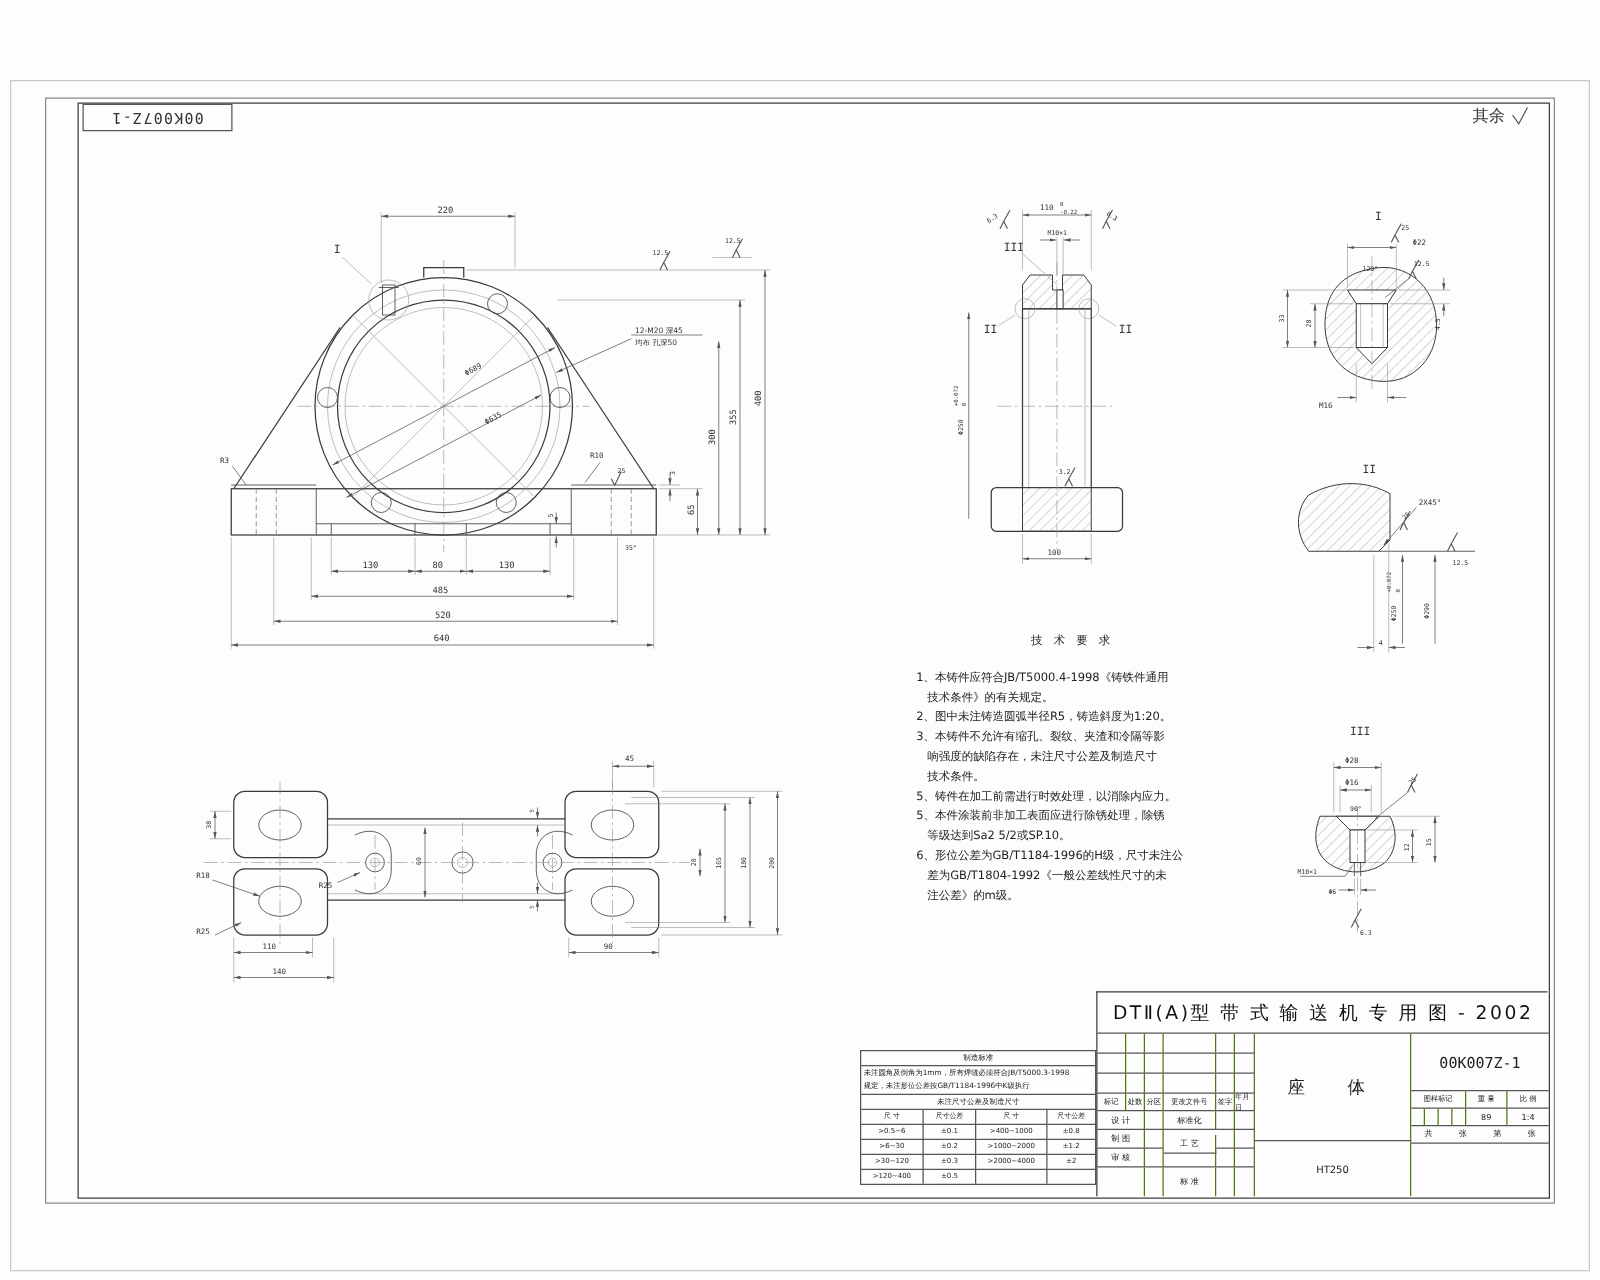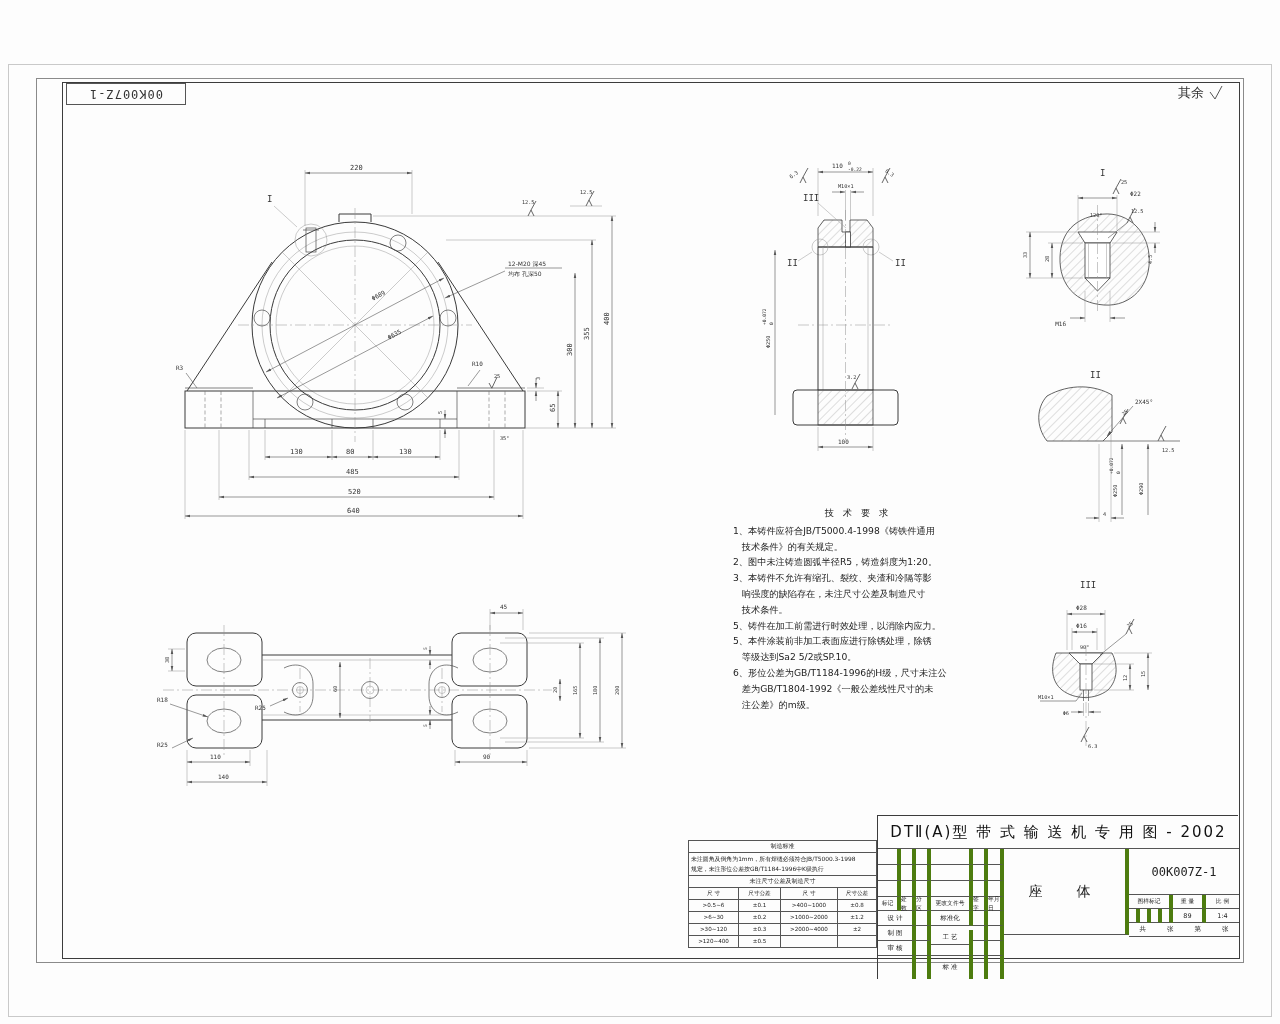--- a/index.html
+++ b/index.html
@@ -22,33 +22,33 @@
   .cl{stroke:#909090;stroke-width:.5;fill:none;stroke-dasharray:11 3 2 3;}
   .hd{stroke:#777;stroke-width:.6;fill:none;stroke-dasharray:4 2.5;}
   .dim{stroke:#555;stroke-width:.6;fill:none;marker-start:url(#as);marker-end:url(#ae);}
   .ldr{stroke:#555;stroke-width:.6;fill:none;}
   .ext{stroke:#8a8a8a;stroke-width:.45;fill:none;}
   .fin{stroke:#555;stroke-width:.9;fill:none;}
   .hat{fill:url(#h);stroke:#3c3c3c;stroke-width:.8;}
   .wh{fill:#fff;stroke:#3a3a3a;stroke-width:.8;}
   
   .tech{left:733px;top:505px;width:250px;font-size:9.2px;line-height:15.8px;color:#222;}
-  .tech .title{text-align:center;letter-spacing:3px;margin-bottom:2px;}
+  .tech .title{text-align:center;letter-spacing:3px;margin-bottom:14px;}
   .tech .ln{white-space:pre;}
   
   .mfg{left:688px;top:840px;width:189px;border:1px solid #555;font-size:6px;color:#222;box-sizing:border-box;}
   .mfg .trow{border-bottom:1px solid #555;text-align:center;padding:1px 0;}
   .mfg .note{border-bottom:1px solid #555;padding:1px 2px;font-size:5.9px;line-height:10px;}
   .mfg .grid{display:grid;grid-template-columns:50px 42px 57px 38px;}
   .mfg .grid div{border-right:1px solid #555;border-bottom:1px solid #555;text-align:center;padding:1px 0;font-size:5.6px;height:9px;line-height:9px;}
   .mfg .grid div:nth-child(4n){border-right:none;}
   .mfg .grid div.last{border-bottom:none;}
   
-  .tb{left:877px;top:793px;width:361px;height:164px;border-left:1.2px solid #3c3c3c;border-top:1.2px solid #3c3c3c;box-sizing:border-box;font-size:6.5px;color:#222;margin-top:22px;}
-  .tb .cell{position:absolute;box-sizing:border-box;border-right:4px solid #4d7c0f;border-bottom:1px solid #555;display:flex;align-items:center;justify-content:center;}
+  .tb{left:877px;top:793px;width:361px;height:164px;border-left:1.2px solid #3c3c3c;border-top:1.2px solid #3c3c3c;box-sizing:border-box;font-size:6.5px;color:#222;}
+  .tb .cell{position:absolute;box-sizing:border-box;border-right:1px solid #4d7c0f;border-bottom:1px solid #555;display:flex;align-items:center;justify-content:center;}
   .tb .titlebar{left:0;top:0;width:361px;height:33px;font-size:15px;letter-spacing:2px;color:#111;}
   .tb .noborder-r{border-right:none;}
 </style>
 </head>
 <body>
 
 <div class="abs frame0"></div>
 <div class="abs frame1"></div>
 <div class="abs frame2"></div>
 
@@ -518,20 +518,21 @@
   <div class="cell" style="left:53px;top:125px;width:42px;height:15px;"></div>
   <div class="cell" style="left:95px;top:125px;width:15px;height:15px;"></div>
   <div class="cell" style="left:110px;top:125px;width:16px;height:15px;"></div>
   <div class="cell" style="left:0;top:140px;width:38px;height:23px;border-bottom:none;"></div>
   <div class="cell" style="left:38px;top:140px;width:15px;height:23px;border-bottom:none;"></div>
   <div class="cell" style="left:53px;top:140px;width:42px;height:23px;border-bottom:none;">标 准</div>
   <div class="cell" style="left:95px;top:140px;width:15px;height:23px;border-bottom:none;"></div>
   <div class="cell" style="left:110px;top:140px;width:16px;height:23px;border-bottom:none;"></div>
 
   <div class="cell" style="left:126px;top:33px;width:125px;height:86px;font-size:14px;letter-spacing:10px;">座　体</div>
+  <div class="cell" style="left:126px;top:119px;width:125px;height:44px;border-bottom:none;font-size:8px;">HT250</div>
 
   <div class="cell noborder-r" style="left:251px;top:33px;width:110px;height:46px;border-right:none;font-family:'DejaVu Sans Mono',monospace;font-size:12px;">00K007Z-1</div>
   <div class="cell" style="left:251px;top:79px;width:44px;height:14px;font-size:5.8px;">图样标记</div>
   <div class="cell" style="left:295px;top:79px;width:33px;height:14px;font-size:5.8px;">重 量</div>
   <div class="cell" style="left:328px;top:79px;width:33px;height:14px;border-right:none;font-size:5.8px;">比 例</div>
   <div class="cell" style="left:251px;top:93px;width:11px;height:14px;"></div>
   <div class="cell" style="left:262px;top:93px;width:11px;height:14px;"></div>
   <div class="cell" style="left:273px;top:93px;width:11px;height:14px;"></div>
   <div class="cell" style="left:284px;top:93px;width:11px;height:14px;"></div>
   <div class="cell" style="left:295px;top:93px;width:33px;height:14px;">89</div>

